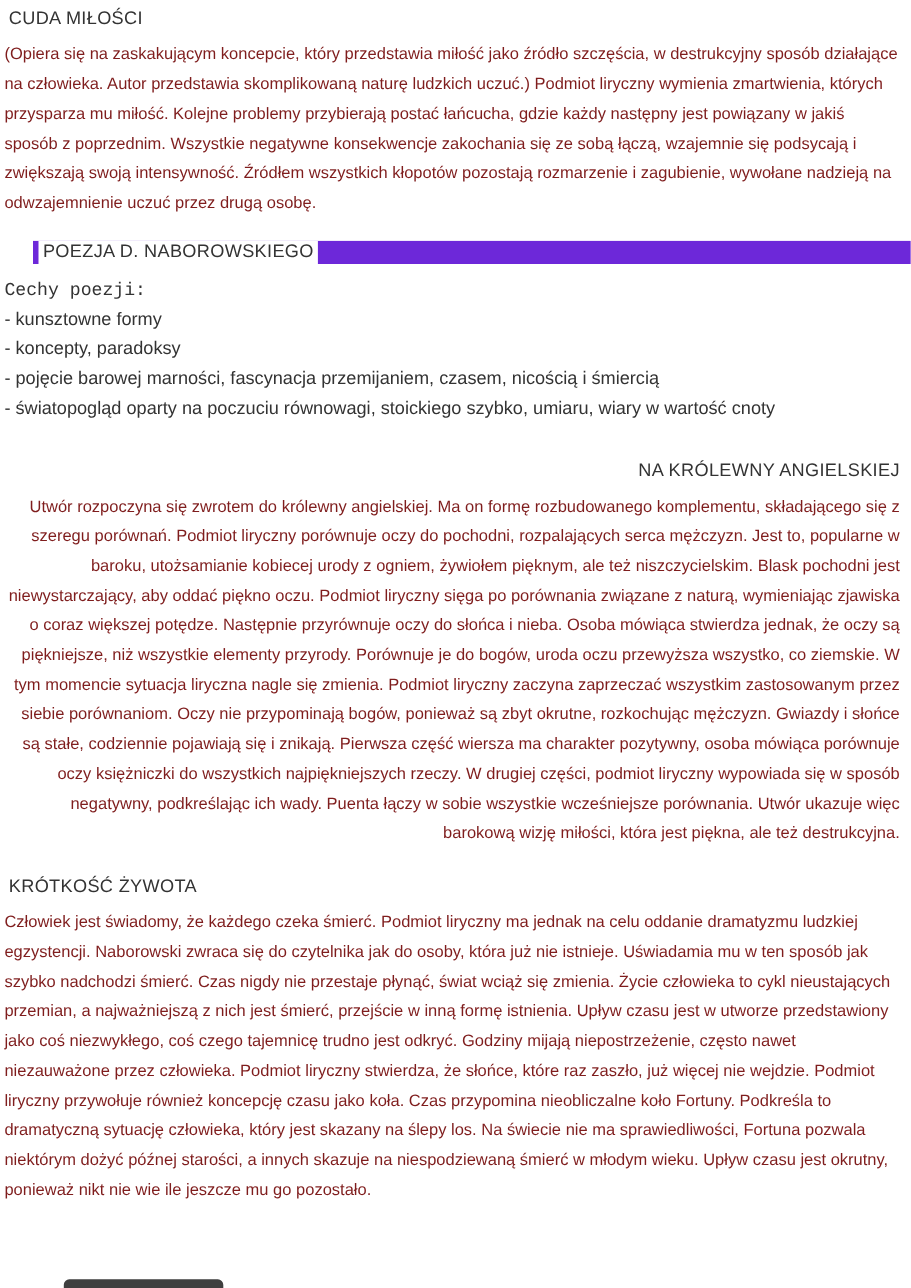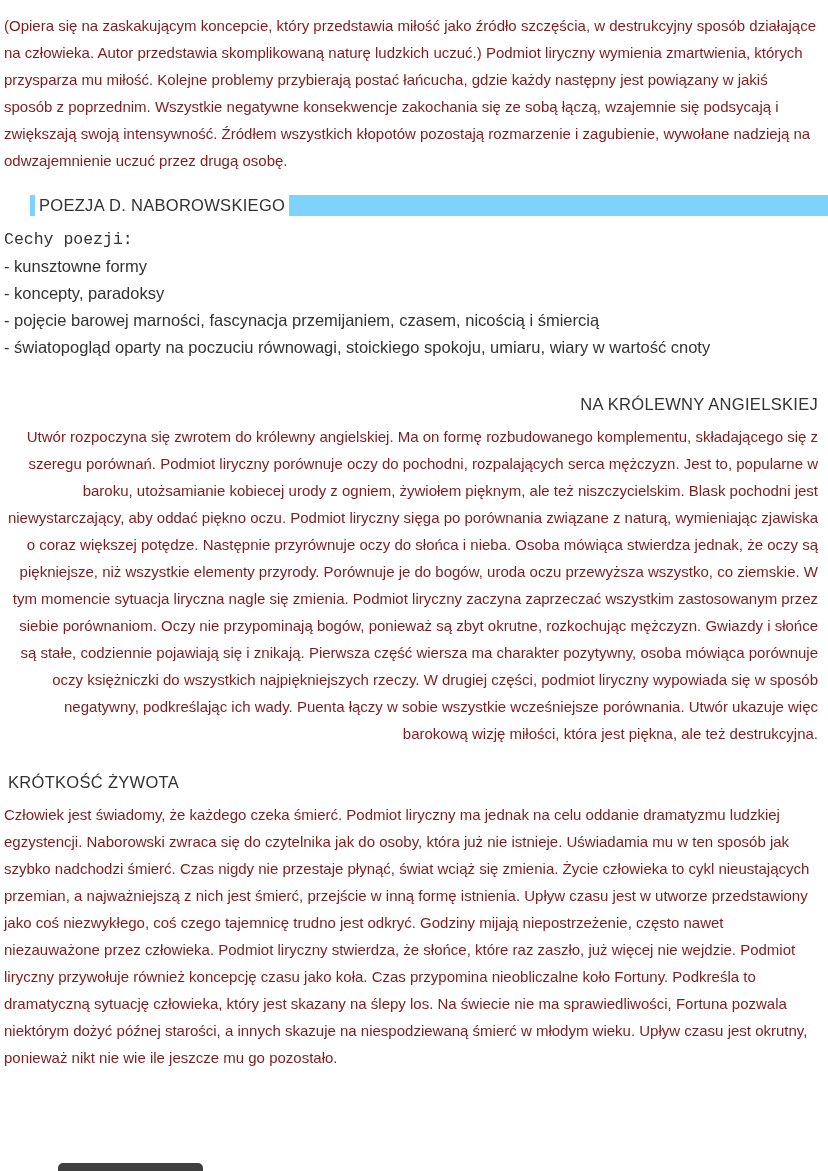--- a/index.html
+++ b/index.html
@@ -31,21 +31,21 @@
     margin-top: 7px;
     color: #7f1d1d;
   }
 
   .section-krolewna { margin-top: 31px; text-align: right; }
   .section-krotkosc { margin-top: 23px; }
 
   
   .hl-row {
     margin: 21px -10px 0 26px;
-    background: #7dd3fc;
+    background: #6d28d9;
     height: 21px;
     display: flex;
     align-items: center;
   }
   .hl-row .heading {
     background: #ffffff;
     line-height: 21px;
     margin-left: 5px;
     padding: 0 4px;
     white-space: nowrap;
@@ -73,33 +73,34 @@
     background: #3f3f3f;
     border-radius: 5px 5px 0 0;
   }
 </style>
 </head>
 <body>
 
 <div class="page">
 
   <section class="section-cuda">
+    <h2 class="heading">CUDA MIŁOŚCI</h2>
     <p class="para">(Opiera się na zaskakującym koncepcie, który przedstawia miłość jako źródło szczęścia, w destrukcyjny sposób działające na człowieka. Autor przedstawia skomplikowaną naturę ludzkich uczuć.) Podmiot liryczny wymienia zmartwienia, których przysparza mu miłość. Kolejne problemy przybierają postać łańcucha, gdzie każdy następny jest powiązany w jakiś sposób z poprzednim. Wszystkie negatywne konsekwencje zakochania się ze sobą łączą, wzajemnie się podsycają i zwiększają swoją intensywność. Źródłem wszystkich kłopotów pozostają rozmarzenie i zagubienie, wywołane nadzieją na odwzajemnienie uczuć przez drugą osobę.</p>
   </section>
 
   <section class="section-poezja">
     <div class="hl-row">
       <h2 class="heading">POEZJA D. NABOROWSKIEGO</h2>
     </div>
     <p class="list-intro">Cechy poezji:</p>
     <ul class="traits">
       <li>- kunsztowne formy</li>
       <li>- koncepty, paradoksy</li>
       <li>- pojęcie barowej marności, fascynacja przemijaniem, czasem, nicością i śmiercią</li>
-      <li>- światopogląd oparty na poczuciu równowagi, stoickiego spokoju, umiaru, wiary w wartość cnoty</li>
+      <li>- światopogląd oparty na poczuciu równowagi, stoickiego szybko, umiaru, wiary w wartość cnoty</li>
     </ul>
   </section>
 
   <section class="section-krolewna">
     <h2 class="heading">NA KRÓLEWNY ANGIELSKIEJ</h2>
     <p class="para">Utwór rozpoczyna się zwrotem do królewny angielskiej. Ma on formę rozbudowanego komplementu, składającego się z szeregu porównań. Podmiot liryczny porównuje oczy do pochodni, rozpalających serca mężczyzn. Jest to, popularne w baroku, utożsamianie kobiecej urody z ogniem, żywiołem pięknym, ale też niszczycielskim. Blask pochodni jest niewystarczający, aby oddać piękno oczu. Podmiot liryczny sięga po porównania związane z naturą, wymieniając zjawiska o coraz większej potędze. Następnie przyrównuje oczy do słońca i nieba. Osoba mówiąca stwierdza jednak, że oczy są piękniejsze, niż wszystkie elementy przyrody. Porównuje je do bogów, uroda oczu przewyższa wszystko, co ziemskie. W tym momencie sytuacja liryczna nagle się zmienia. Podmiot liryczny zaczyna zaprzeczać wszystkim zastosowanym przez siebie porównaniom. Oczy nie przypominają bogów, ponieważ są zbyt okrutne, rozkochując mężczyzn. Gwiazdy i słońce są stałe, codziennie pojawiają się i znikają. Pierwsza część wiersza ma charakter pozytywny, osoba mówiąca porównuje oczy księżniczki do wszystkich najpiękniejszych rzeczy. W drugiej części, podmiot liryczny wypowiada się w sposób negatywny, podkreślając ich wady. Puenta łączy w sobie wszystkie wcześniejsze porównania. Utwór ukazuje więc barokową wizję miłości, która jest piękna, ale też destrukcyjna.</p>
   </section>
 
   <section class="section-krotkosc">
     <h2 class="heading">KRÓTKOŚĆ ŻYWOTA</h2>

